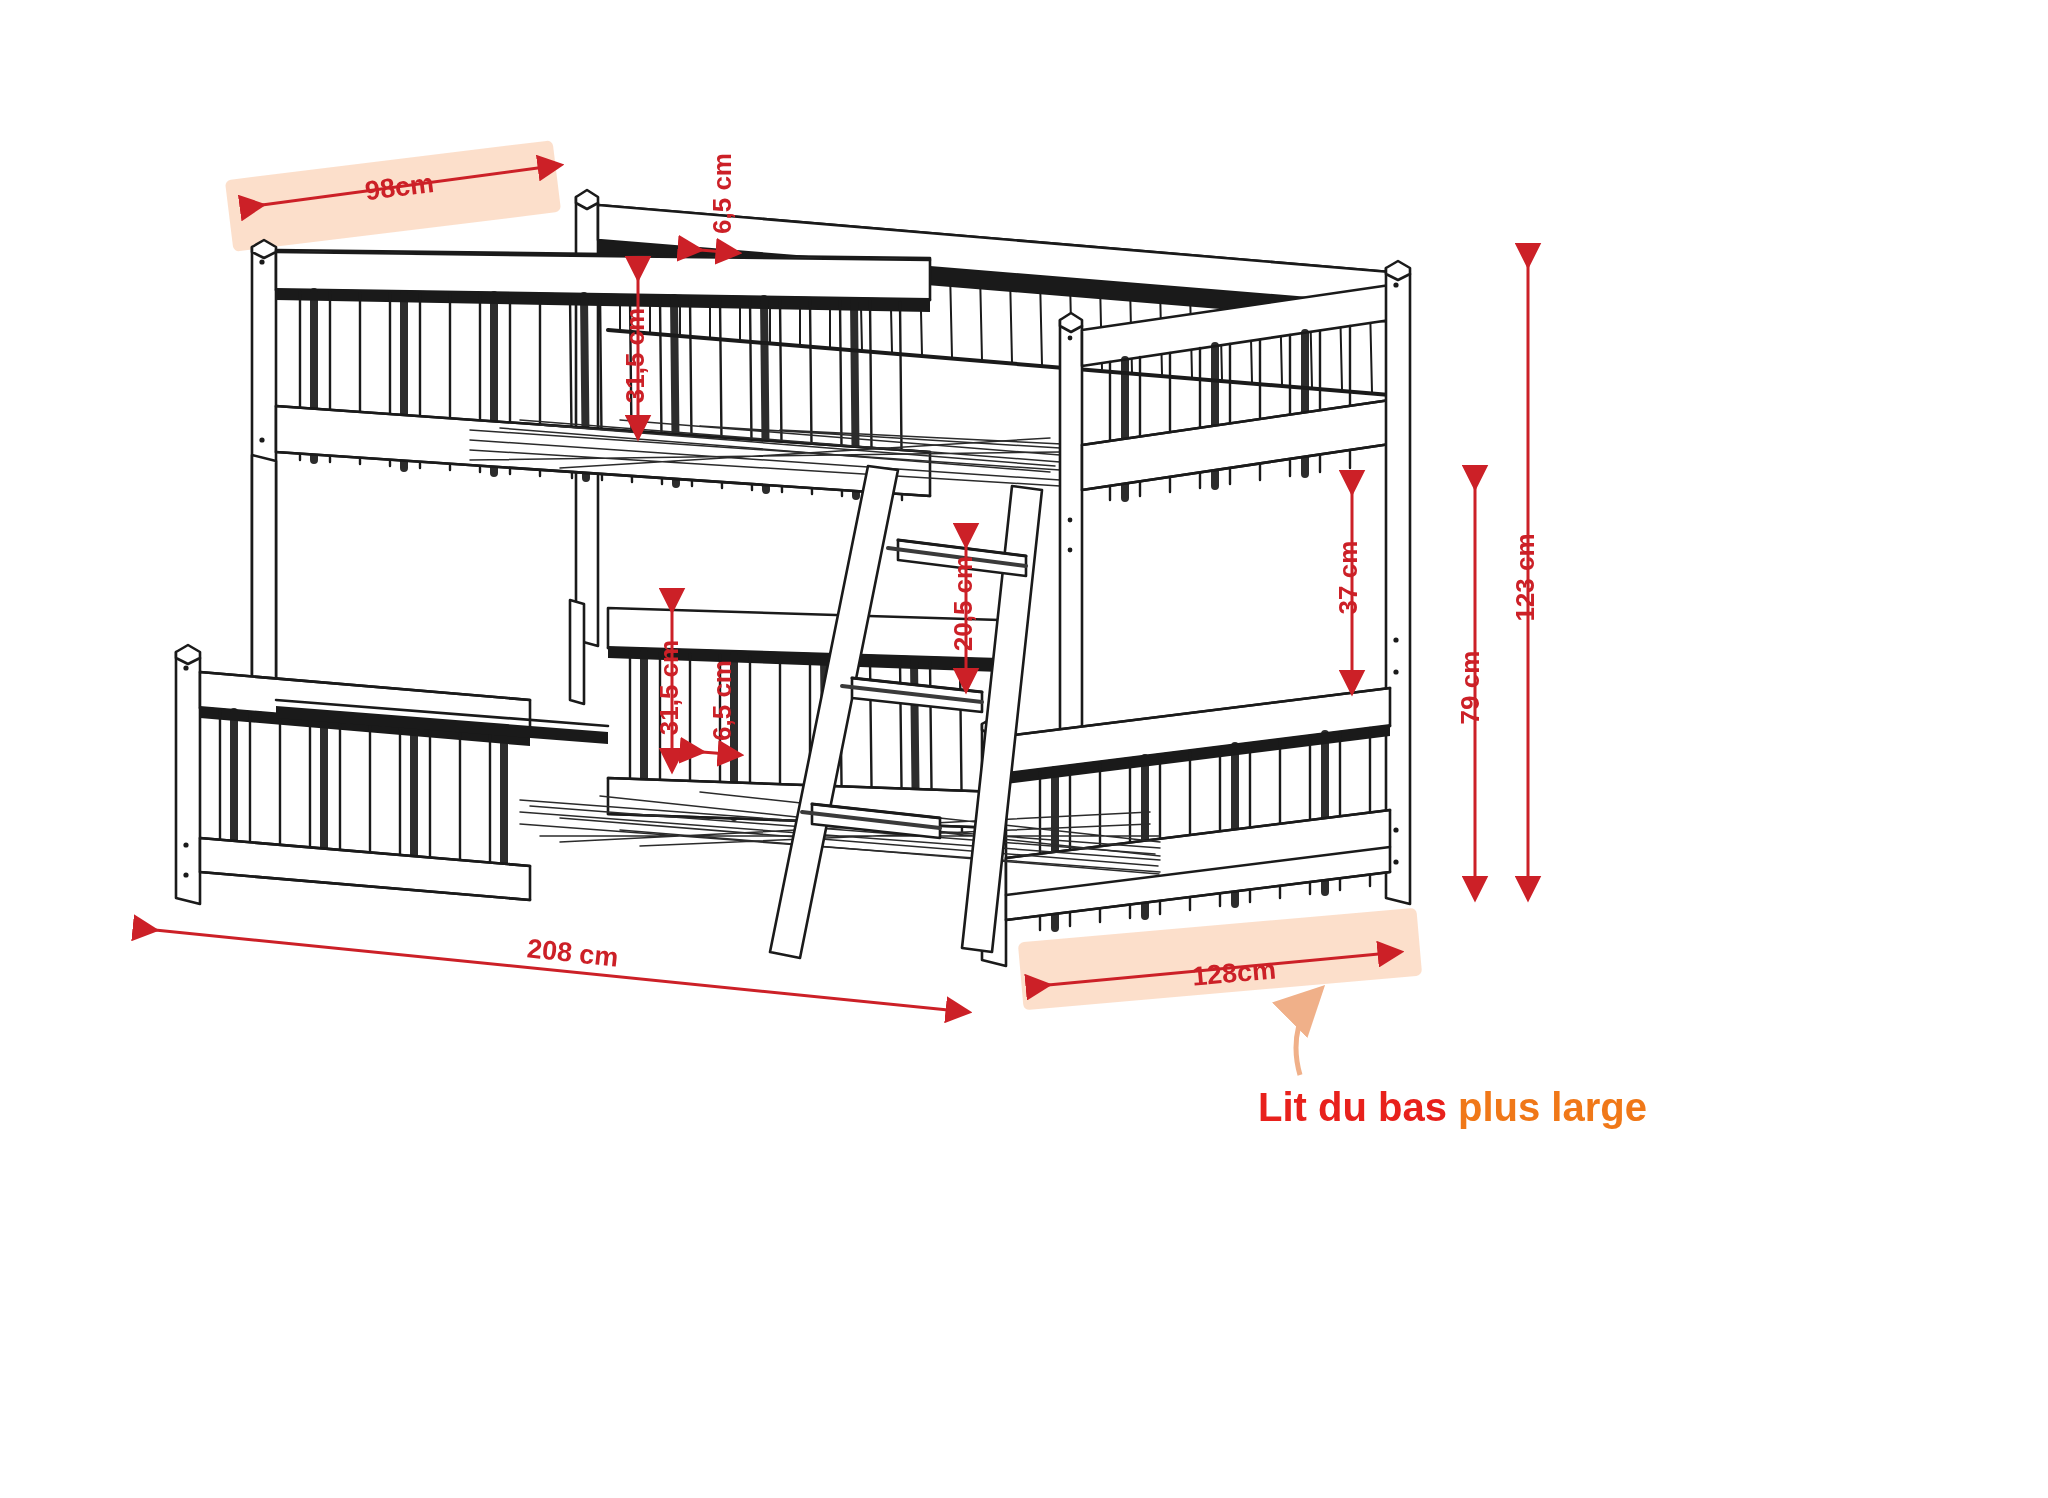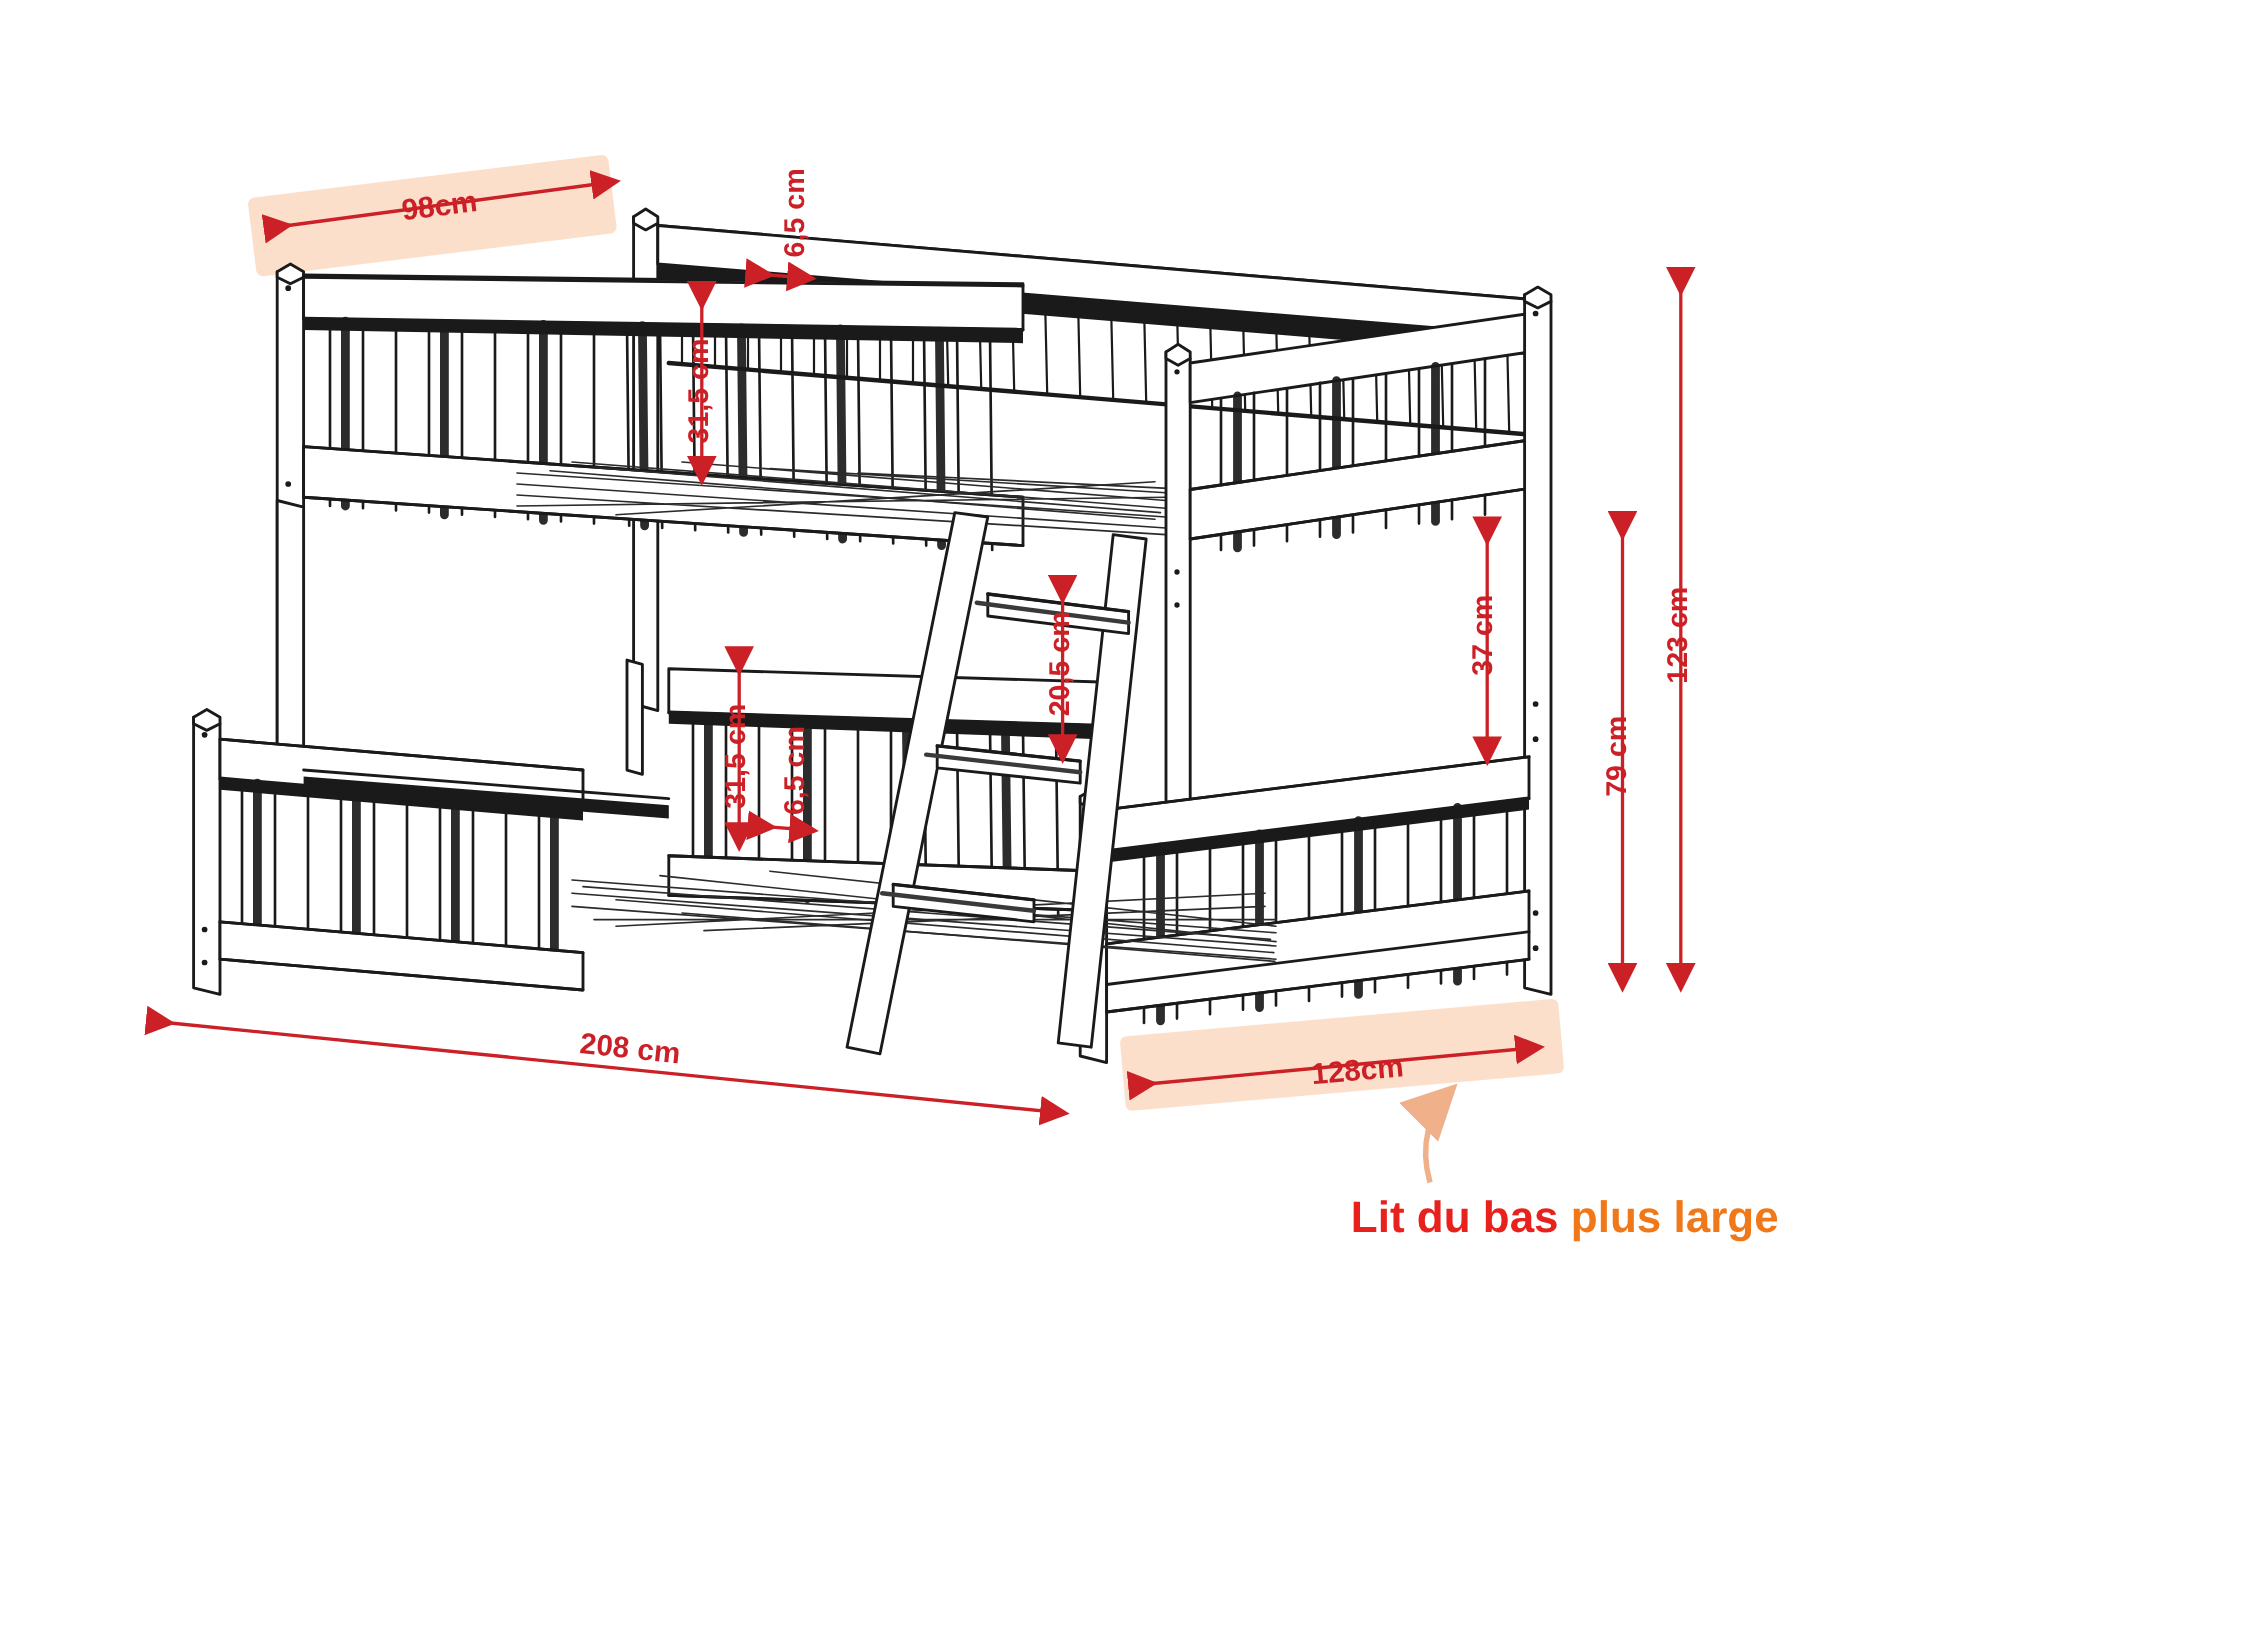--- a/index.html
+++ b/index.html
@@ -9,21 +9,21 @@
   .dim-red{color:#cc2027;}
   .vert{transform-origin:center center;}
   .hl{position:absolute;background:#fbd9c2;opacity:.85;border-radius:6px;}
   .caption{position:absolute;font-weight:700;white-space:nowrap;}
   svg{display:block;}
   #art{position:absolute;left:0;top:0;}
   .lbl-98{font-size:27px;}
   .lbl-128{font-size:27px;}
   .lbl-208{font-size:27px;}
   .lbl-v{font-size:26px;}
-  .lbl-big{font-size:40px;}
+  .lbl-big{font-size:40px;margin-left:30px;}
 </style>
 </head>
 <body>
 
 <div id="stage">
 
   <div class="hl" style="left:228px;top:160px;width:330px;height:72px;transform:rotate(-7deg);"></div>
   <div class="hl" style="left:1020px;top:925px;width:400px;height:68px;transform:rotate(-5deg);"></div>
 
   <svg id="art" width="2048" height="1498" viewBox="0 0 2048 1498">

